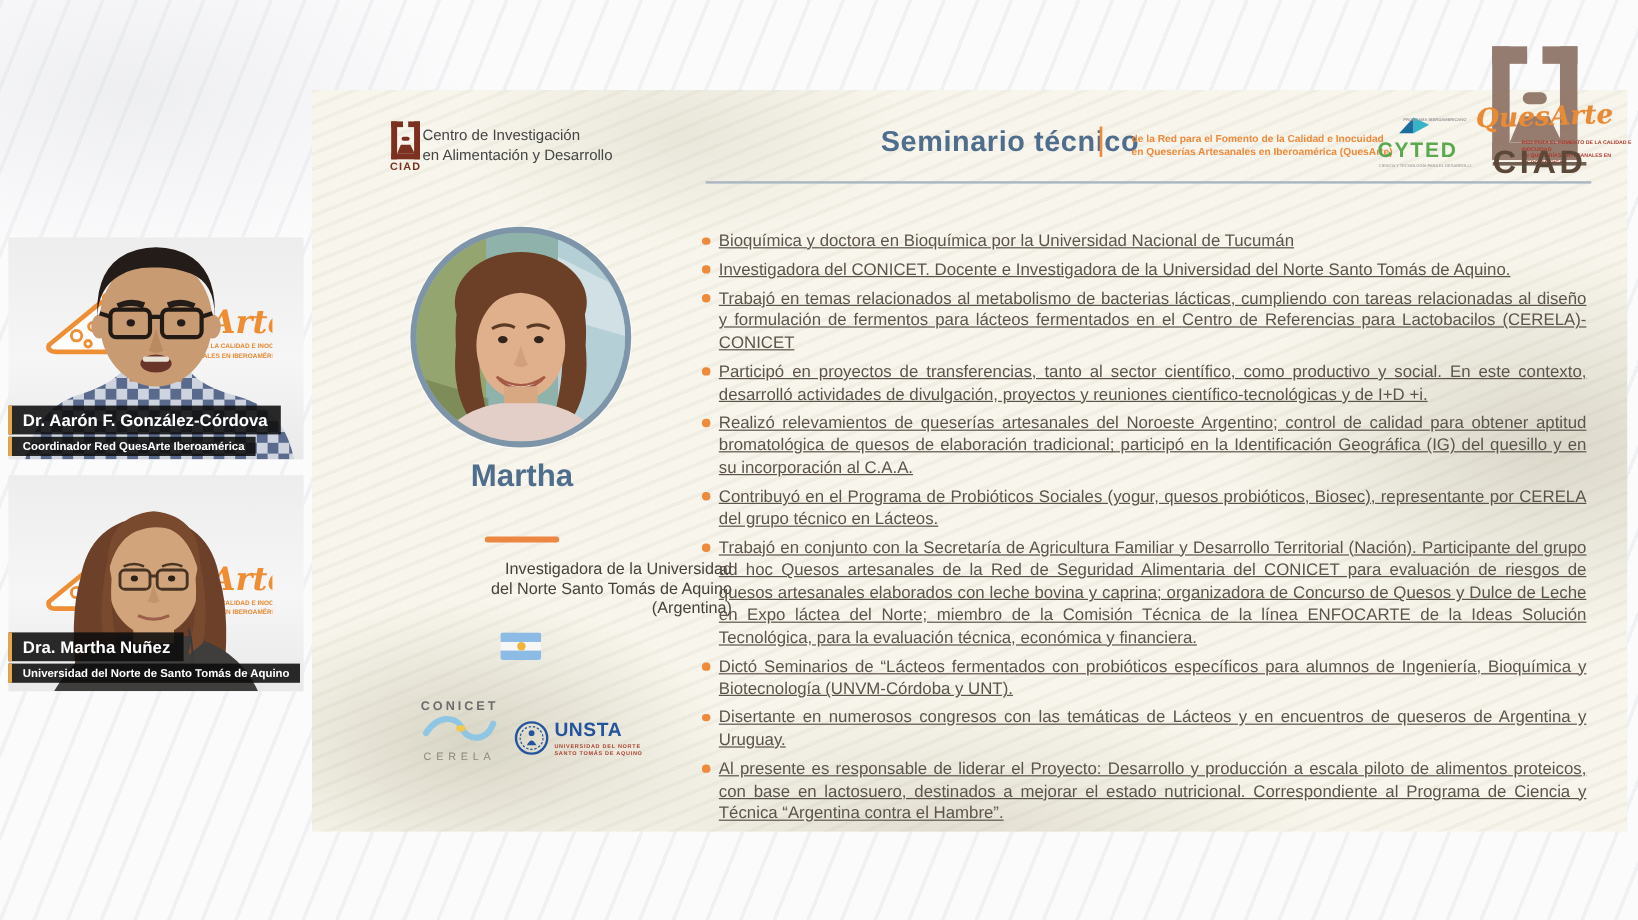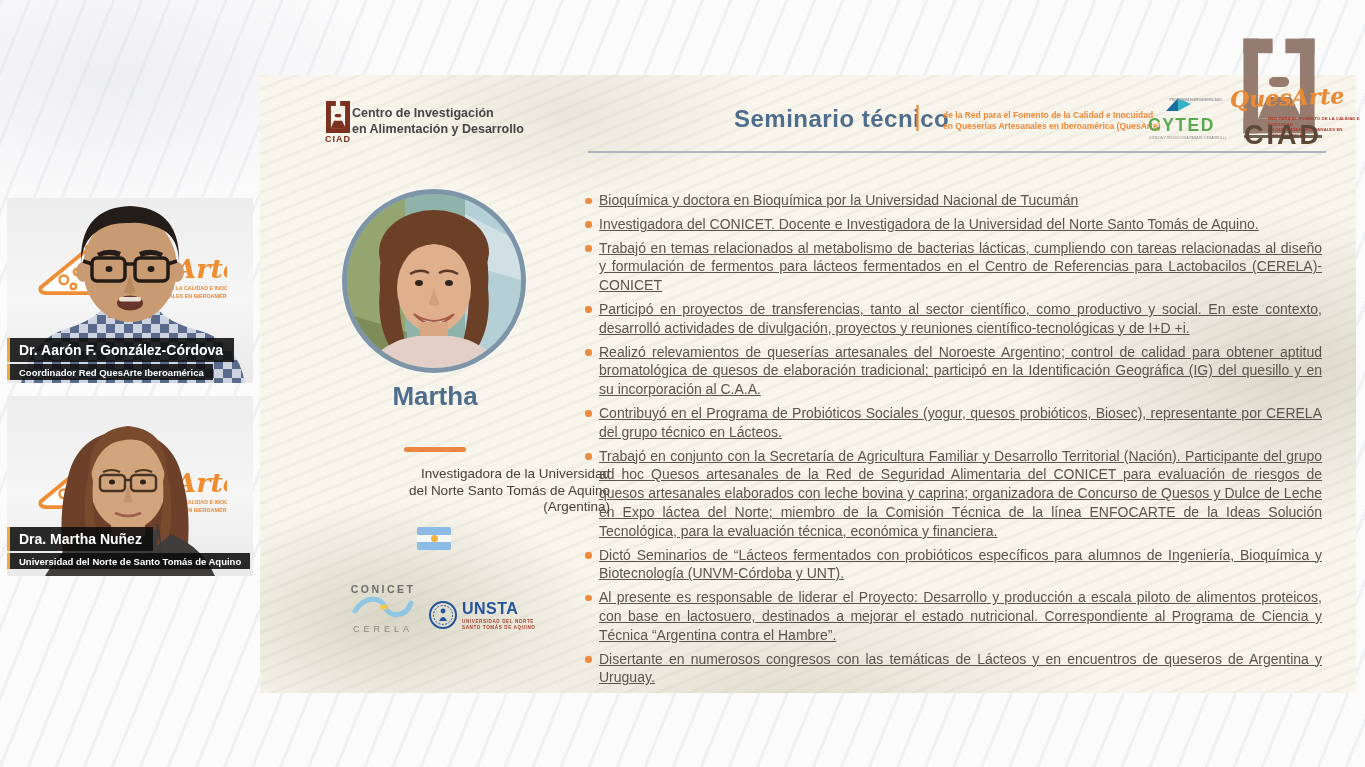--- a/index.html
+++ b/index.html
@@ -19,21 +19,21 @@
       radial-gradient(ellipse 430px 260px at 94% 48%, rgba(188,186,166,0.48), transparent 62%),
       radial-gradient(ellipse 520px 210px at 48% 102%, rgba(196,193,172,0.45), transparent 62%),
       radial-gradient(ellipse 300px 150px at 28% 6%, rgba(204,202,184,0.35), transparent 62%),
       repeating-linear-gradient(158deg, rgba(176,174,154,0.10) 0 3px, transparent 3px 12px);
   }
 
   
   .ciad-logo{position:absolute;left:58px;top:26px;width:40px;text-align:center;color:#7b3020;}
   .ciad-logo svg{display:block;margin:0 auto;}
   .ciad-logo .ciad-word{font-size:9px;font-weight:bold;letter-spacing:1px;margin-top:1px;}
-  .org-name{position:absolute;left:92px;top:31px;font-size:12.5px;font-weight:bold;color:#454545;line-height:15.5px;}
+  .org-name{position:absolute;left:92px;top:31px;font-size:12.5px;font-weight:normal;color:#454545;line-height:15.5px;}
   .sem-title{position:absolute;left:474px;top:30px;font-size:24px;font-weight:bold;color:#4f6d8c;letter-spacing:0.5px;}
   .sem-sep{position:absolute;left:654px;top:26px;font-size:27px;font-weight:300;color:#ee8a3c;}
   .sem-subtitle{position:absolute;left:683px;top:35px;font-size:8.5px;font-weight:bold;color:#ee8a3c;line-height:10.5px;}
   .cyted{position:absolute;left:884px;top:20px;}
   .header-line{position:absolute;left:328px;top:76px;width:738px;height:2px;background:#a9b5c0;}
 
   
   .portrait{position:absolute;left:82px;top:114px;width:174px;height:174px;border:5px solid #7e95a9;
     border-radius:50%;overflow:hidden;background:#8fb3ab;box-shadow:0 0 0 1px rgba(255,255,255,0.5);}
   .speaker-name{position:absolute;left:0;top:306px;width:350px;text-align:center;
@@ -197,22 +197,22 @@
 
     <ul class="bullets">
       <li>Bioquímica y doctora en Bioquímica por la Universidad Nacional de Tucumán</li>
       <li>Investigadora del CONICET. Docente e Investigadora de la Universidad del Norte Santo Tomás de Aquino.</li>
       <li>Trabajó en temas relacionados al metabolismo de bacterias lácticas, cumpliendo con tareas relacionadas al diseño y formulación de fermentos para lácteos fermentados en el Centro de Referencias para Lactobacilos (CERELA)-CONICET</li>
       <li>Participó en proyectos de transferencias, tanto al sector científico, como productivo y social. En este contexto, desarrolló actividades de divulgación, proyectos y reuniones científico-tecnológicas y de I+D +i.</li>
       <li>Realizó relevamientos de queserías artesanales del Noroeste Argentino; control de calidad para obtener aptitud bromatológica de quesos de elaboración tradicional; participó en la Identificación Geográfica (IG) del quesillo y en su incorporación al C.A.A.</li>
       <li>Contribuyó en el Programa de Probióticos Sociales (yogur, quesos probióticos, Biosec), representante por CERELA del grupo técnico en Lácteos.</li>
       <li>Trabajó en conjunto con la Secretaría de Agricultura Familiar y Desarrollo Territorial (Nación). Participante del grupo ad hoc Quesos artesanales de la Red de Seguridad Alimentaria del CONICET para evaluación de riesgos de quesos artesanales elaborados con leche bovina y caprina; organizadora de Concurso de Quesos y Dulce de Leche en Expo láctea del Norte; miembro de la Comisión Técnica de la línea ENFOCARTE de la Ideas Solución Tecnológica, para la evaluación técnica, económica y financiera.</li>
       <li>Dictó Seminarios de “Lácteos fermentados con probióticos específicos para alumnos de Ingeniería, Bioquímica y Biotecnología (UNVM-Córdoba y UNT).</li>
+      <li>Disertante en numerosos congresos con las temáticas de Lácteos y en encuentros de queseros de Argentina y Uruguay.</li>
       <li>Al presente es responsable de liderar el Proyecto: Desarrollo y producción a escala piloto de alimentos proteicos, con base en lactosuero, destinados a mejorar el estado nutricional. Correspondiente al Programa de Ciencia y Técnica “Argentina contra el Hambre”.</li>
-      <li>Disertante en numerosos congresos con las temáticas de Lácteos y en encuentros de queseros de Argentina y Uruguay.</li>
     </ul>
   </div>
 
   <div class="watermark">
     <svg class="wm-glyph" width="82" height="96" viewBox="0 0 90 104">
       <g fill="currentColor">
         <rect x="6" y="0" width="16" height="104"></rect>
           <rect x="6" y="0" width="32" height="16"></rect>
         <rect x="52" y="0" width="32" height="16"></rect>
           <rect x="68" y="0" width="16" height="104"></rect>

